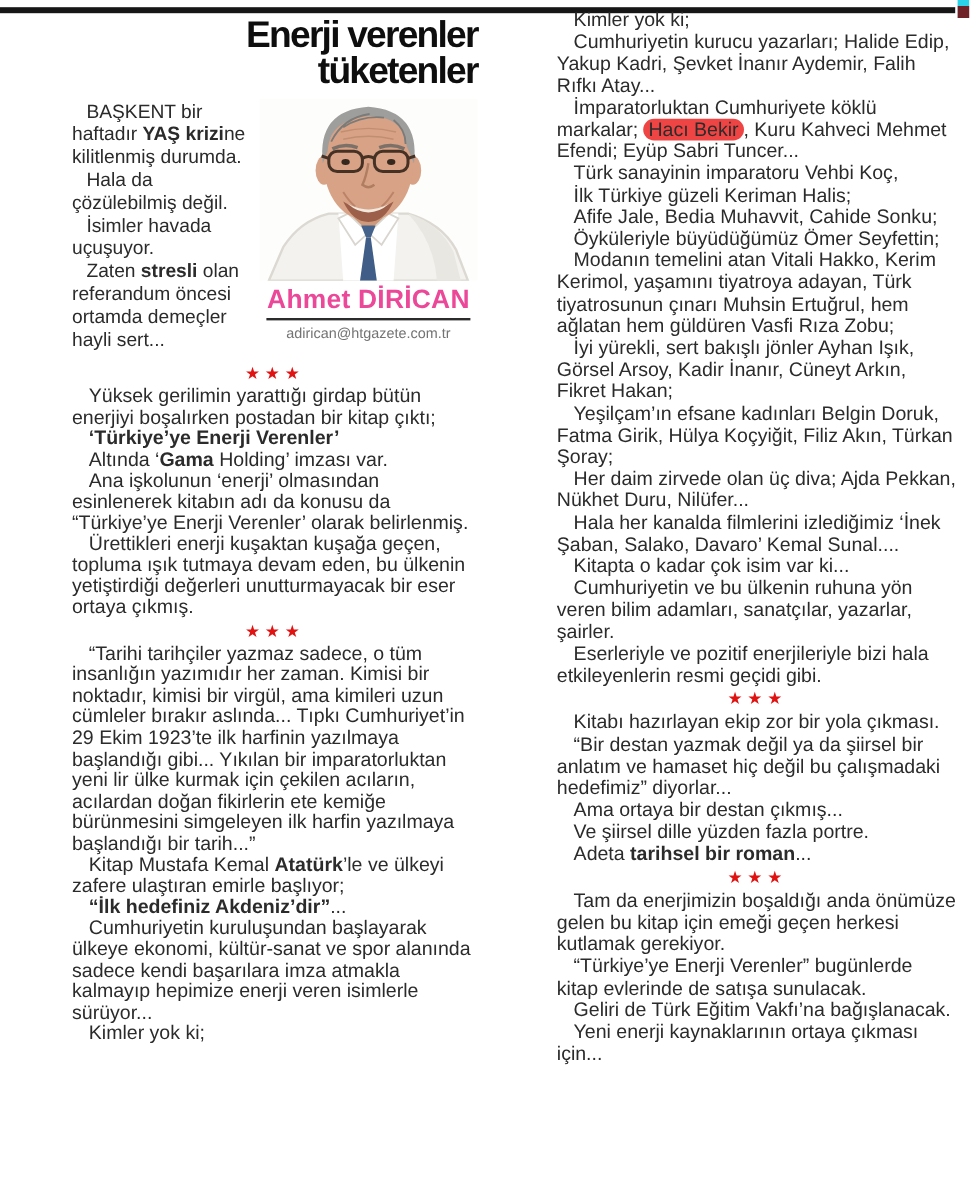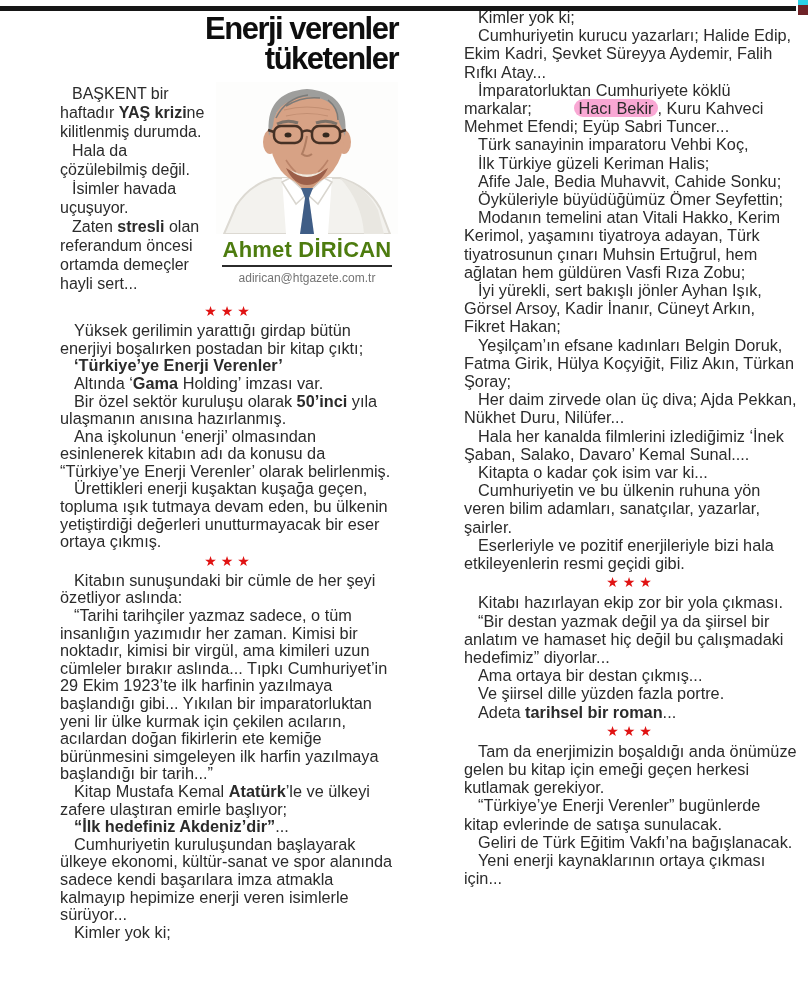--- a/index.html
+++ b/index.html
@@ -13,30 +13,30 @@
   .col-left{position:absolute;left:60px;top:14px;width:338px;}
   .headline{margin:0 0 8px 0;text-align:right;color:#0e0e0e;font-weight:700;
             font-size:31px;line-height:0.97;letter-spacing:-1.5px;}
   .headline span{display:block;}
 
   .intro-row{display:flex;margin-top:4px;}
   .intro-text{width:156px;font-size:16px;line-height:19px;padding-top:2px;}
   .intro-text .para{text-indent:12px;}
   .author-card{width:182px;text-align:center;}
   .photo{display:block;width:182px;height:152px;}
-  .author-name{color:#4d7c0f;font-weight:700;font-size:22px;line-height:24px;margin-top:4px;letter-spacing:0.2px;}
+  .author-name{color:#ec4899;font-weight:700;font-size:22px;line-height:24px;margin-top:4px;letter-spacing:0.2px;}
   .author-rule{height:2px;background:#2b2b2b;margin:3px 6px 4px 6px;}
   .author-email{color:#737373;font-size:12px;line-height:14px;}
 
   .left-body{margin-top:8px;font-size:16.3px;line-height:17.6px;}
   .col-right{position:absolute;left:464px;top:8px;width:334px;font-size:16.3px;line-height:18.2px;}
 
   .para{margin:0;text-indent:14px;}
   .b{font-weight:700;margin-top:40px;}
-  .hl{background:#f9a8d4;border-radius:10px;padding:0 4px;margin-left:38px;}
+  .hl{background:#ef4444;border-radius:10px;padding:0 4px;}
   .stars{text-align:center;color:#e01313;font-size:14px;letter-spacing:4px;line-height:19px;padding:1px 0;}
 </style>
 </head>
 <body>
 
 <div class="page">
   <div class="top-rule"></div>
   <div class="corner-mark">
     <div class="corner-cyan"></div>
     <div class="corner-red"></div>
@@ -91,36 +91,34 @@
         <div class="author-rule"></div>
         <div class="author-email">adirican@htgazete.com.tr</div>
       </div>
     </div>
 
     <div class="left-body">
         <div class="stars">★★★</div>
         <p class="para"><span>Yüksek gerilimin yarattığı girdap bütün enerjiyi boşalırken postadan bir kitap çıktı;</span></p>
         <p class="para"><span class="b">‘Türkiye’ye Enerji Verenler’</span></p>
         <p class="para"><span>Altında ‘</span><span class="b">Gama</span><span> Holding’ imzası var.</span></p>
-        <p class="para"><span>Bir özel sektör kuruluşu olarak </span><span class="b">50’inci</span><span> yıla ulaşmanın anısına hazırlanmış.</span></p>
         <p class="para"><span>Ana işkolunun ‘enerji’ olmasından esinlenerek kitabın adı da konusu da “Türkiye’ye Enerji Verenler’ olarak belirlenmiş.</span></p>
         <p class="para"><span>Ürettikleri enerji kuşaktan kuşağa geçen, topluma ışık tutmaya devam eden, bu ülkenin yetiştirdiği değerleri unutturmayacak bir eser ortaya çıkmış.</span></p>
         <div class="stars">★★★</div>
-        <p class="para"><span>Kitabın sunuşundaki bir cümle de her şeyi özetliyor aslında:</span></p>
         <p class="para"><span>“Tarihi tarihçiler yazmaz sadece, o tüm insanlığın yazımıdır her zaman. Kimisi bir noktadır, kimisi bir virgül, ama kimileri uzun cümleler bırakır aslında... Tıpkı Cumhuriyet’in 29 Ekim 1923’te ilk harfinin yazılmaya başlandığı gibi... Yıkılan bir imparatorluktan yeni lir ülke kurmak için çekilen acıların, acılardan doğan fikirlerin ete kemiğe bürünmesini simgeleyen ilk harfin yazılmaya başlandığı bir tarih...”</span></p>
         <p class="para"><span>Kitap Mustafa Kemal </span><span class="b">Atatürk</span><span>’le ve ülkeyi zafere ulaştıran emirle başlıyor;</span></p>
         <p class="para"><span class="b">“İlk hedefiniz Akdeniz’dir”</span><span>...</span></p>
         <p class="para"><span>Cumhuriyetin kuruluşundan başlayarak ülkeye ekonomi, kültür-sanat ve spor alanında sadece kendi başarılara imza atmakla kalmayıp hepimize enerji veren isimlerle sürüyor...</span></p>
         <p class="para"><span>Kimler yok ki;</span></p>
       </div>
   </section>
 
   <section class="col-right">
       <p class="para"><span>Kimler yok ki;</span></p>
-      <p class="para"><span>Cumhuriyetin kurucu yazarları; Halide Edip, Ekim Kadri, Şevket Süreyya Aydemir, Falih Rıfkı Atay...</span></p>
+      <p class="para"><span>Cumhuriyetin kurucu yazarları; Halide Edip, Yakup Kadri, Şevket İnanır Aydemir, Falih Rıfkı Atay...</span></p>
       <p class="para"><span>İmparatorluktan Cumhuriyete köklü markalar; </span><span class="hl">Hacı Bekir</span><span>, Kuru Kahveci Mehmet Efendi; Eyüp Sabri Tuncer...</span></p>
       <p class="para"><span>Türk sanayinin imparatoru Vehbi Koç,</span></p>
       <p class="para"><span>İlk Türkiye güzeli Keriman Halis;</span></p>
       <p class="para"><span>Afife Jale, Bedia Muhavvit, Cahide Sonku;</span></p>
       <p class="para"><span>Öyküleriyle büyüdüğümüz Ömer Seyfettin;</span></p>
       <p class="para"><span>Modanın temelini atan Vitali Hakko, Kerim Kerimol, yaşamını tiyatroya adayan, Türk tiyatrosunun çınarı Muhsin Ertuğrul, hem ağlatan hem güldüren Vasfi Rıza Zobu;</span></p>
       <p class="para"><span>İyi yürekli, sert bakışlı jönler Ayhan Işık, Görsel Arsoy, Kadir İnanır, Cüneyt Arkın, Fikret Hakan;</span></p>
       <p class="para"><span>Yeşilçam’ın efsane kadınları Belgin Doruk, Fatma Girik, Hülya Koçyiğit, Filiz Akın, Türkan Şoray;</span></p>
       <p class="para"><span>Her daim zirvede olan üç diva; Ajda Pekkan, Nükhet Duru, Nilüfer...</span></p>
       <p class="para"><span>Hala her kanalda filmlerini izlediğimiz ‘İnek Şaban, Salako, Davaro’ Kemal Sunal....</span></p>

